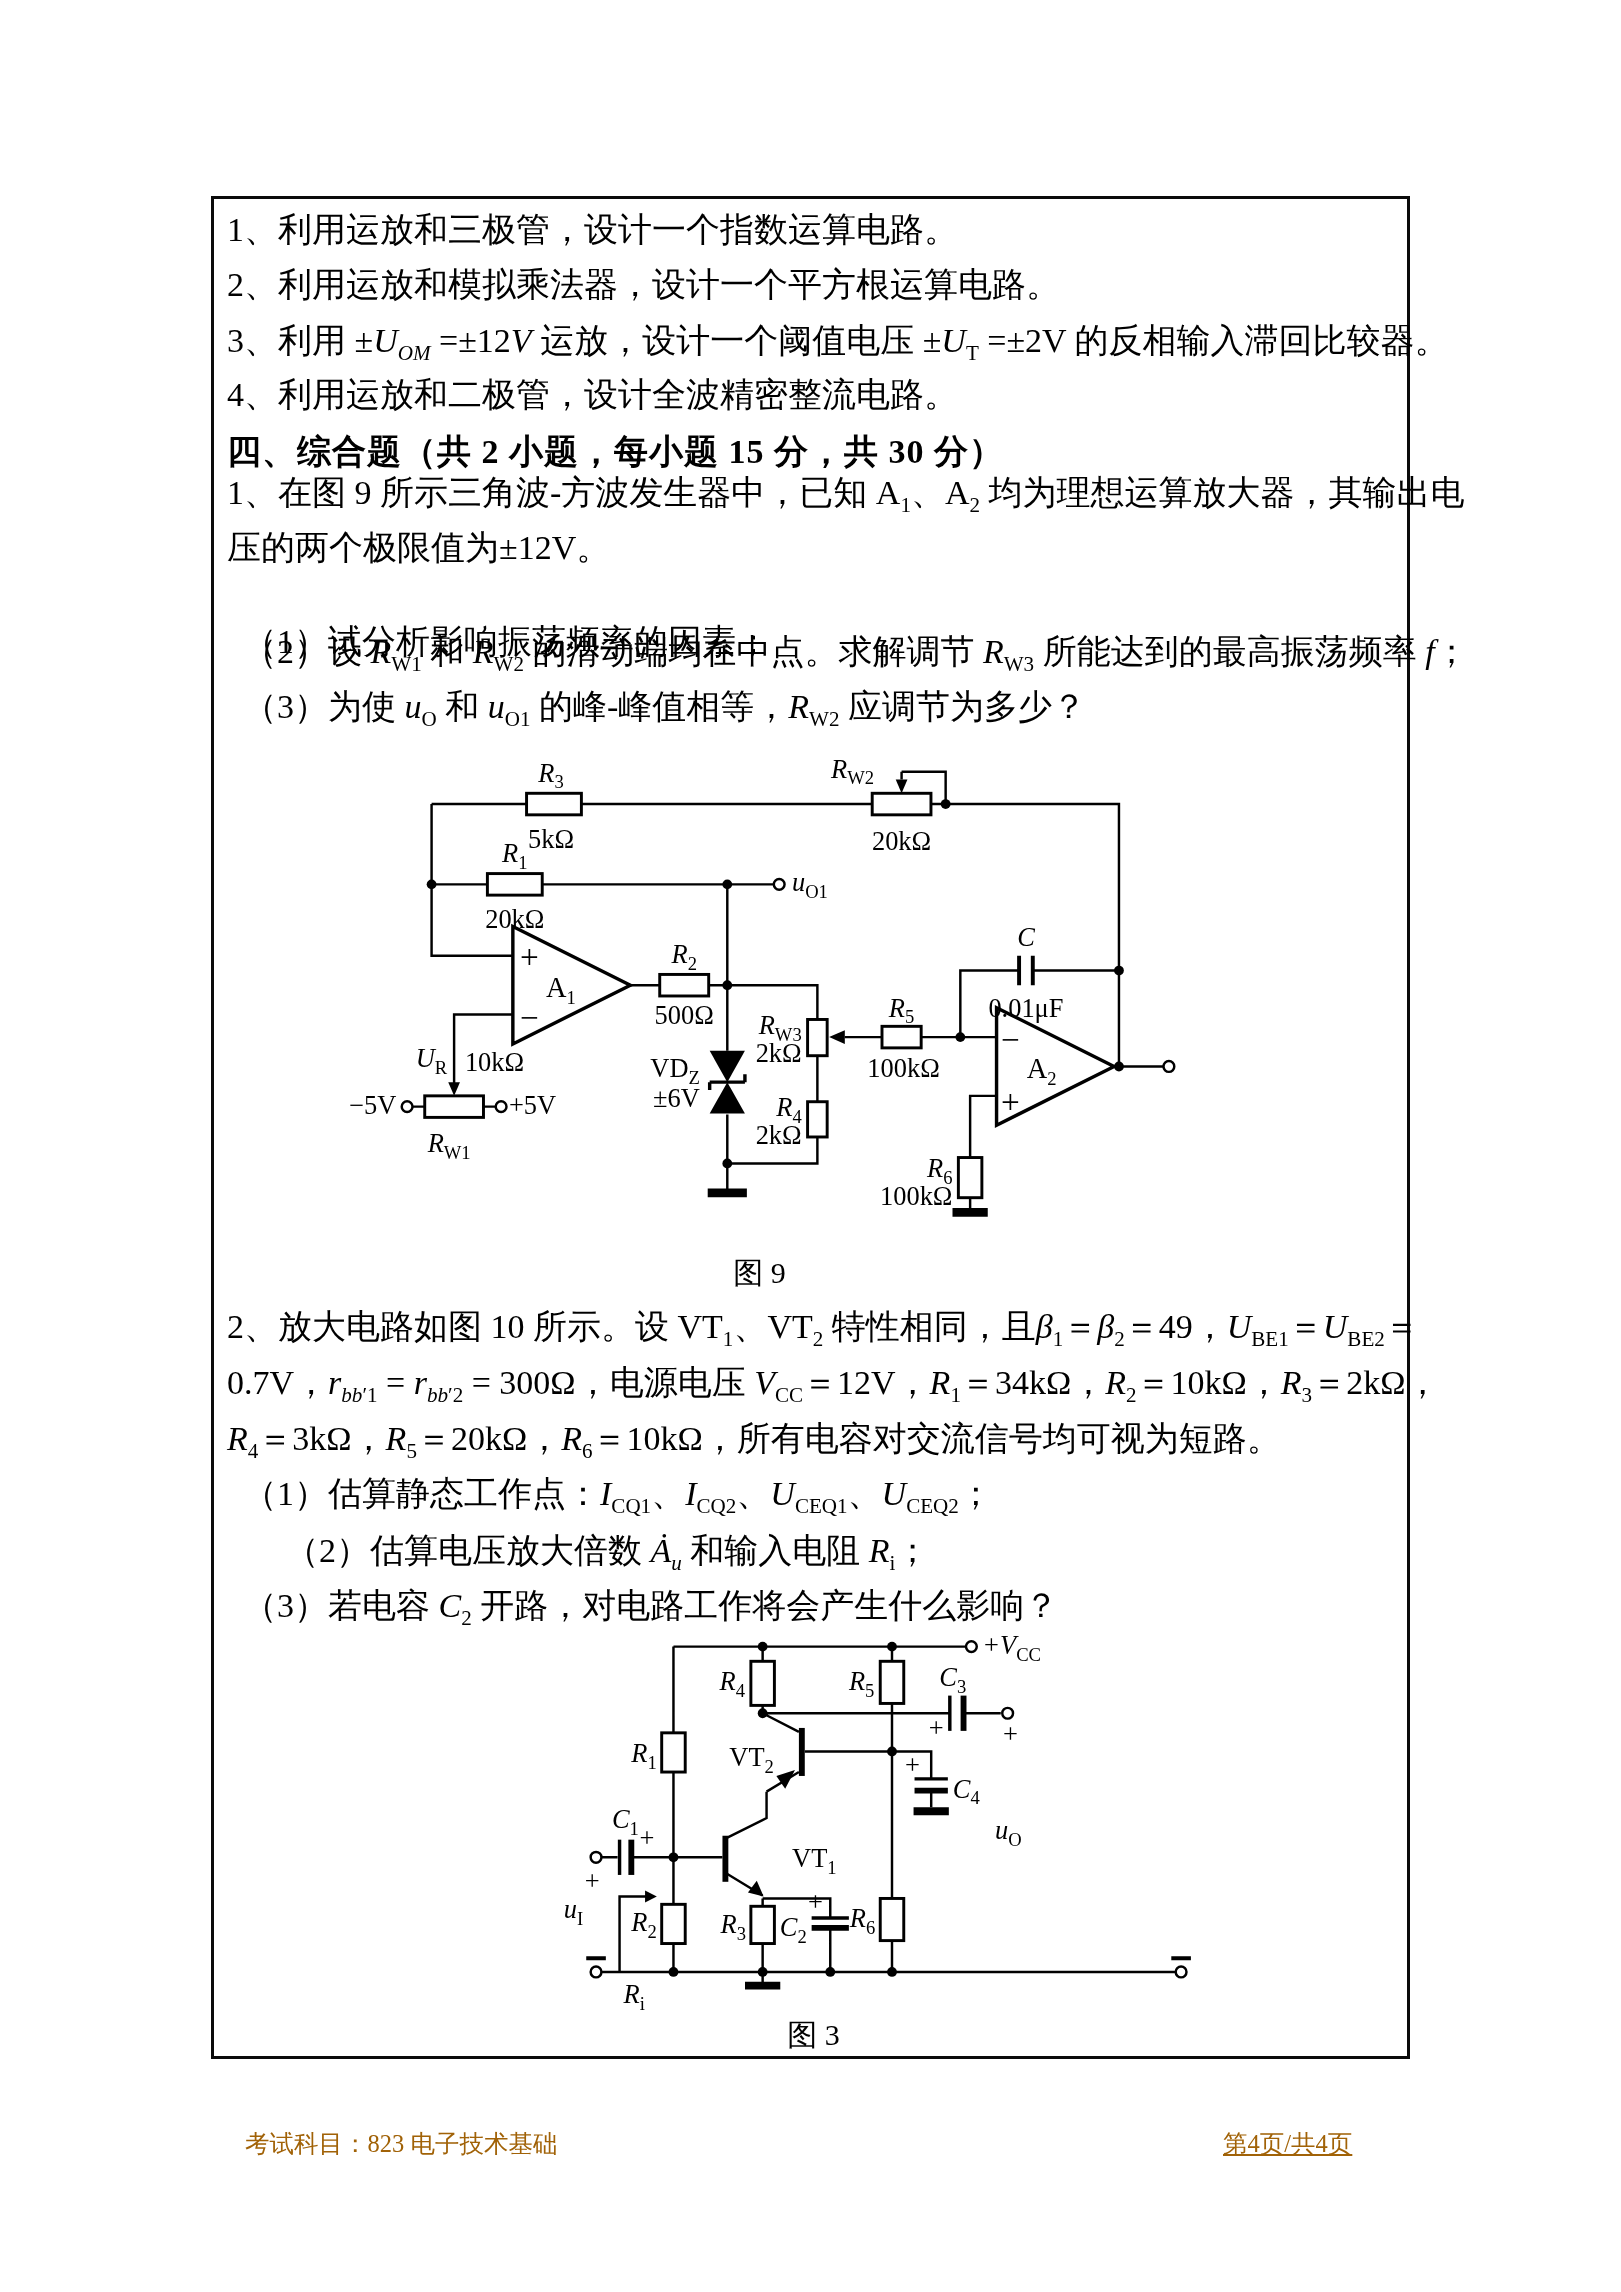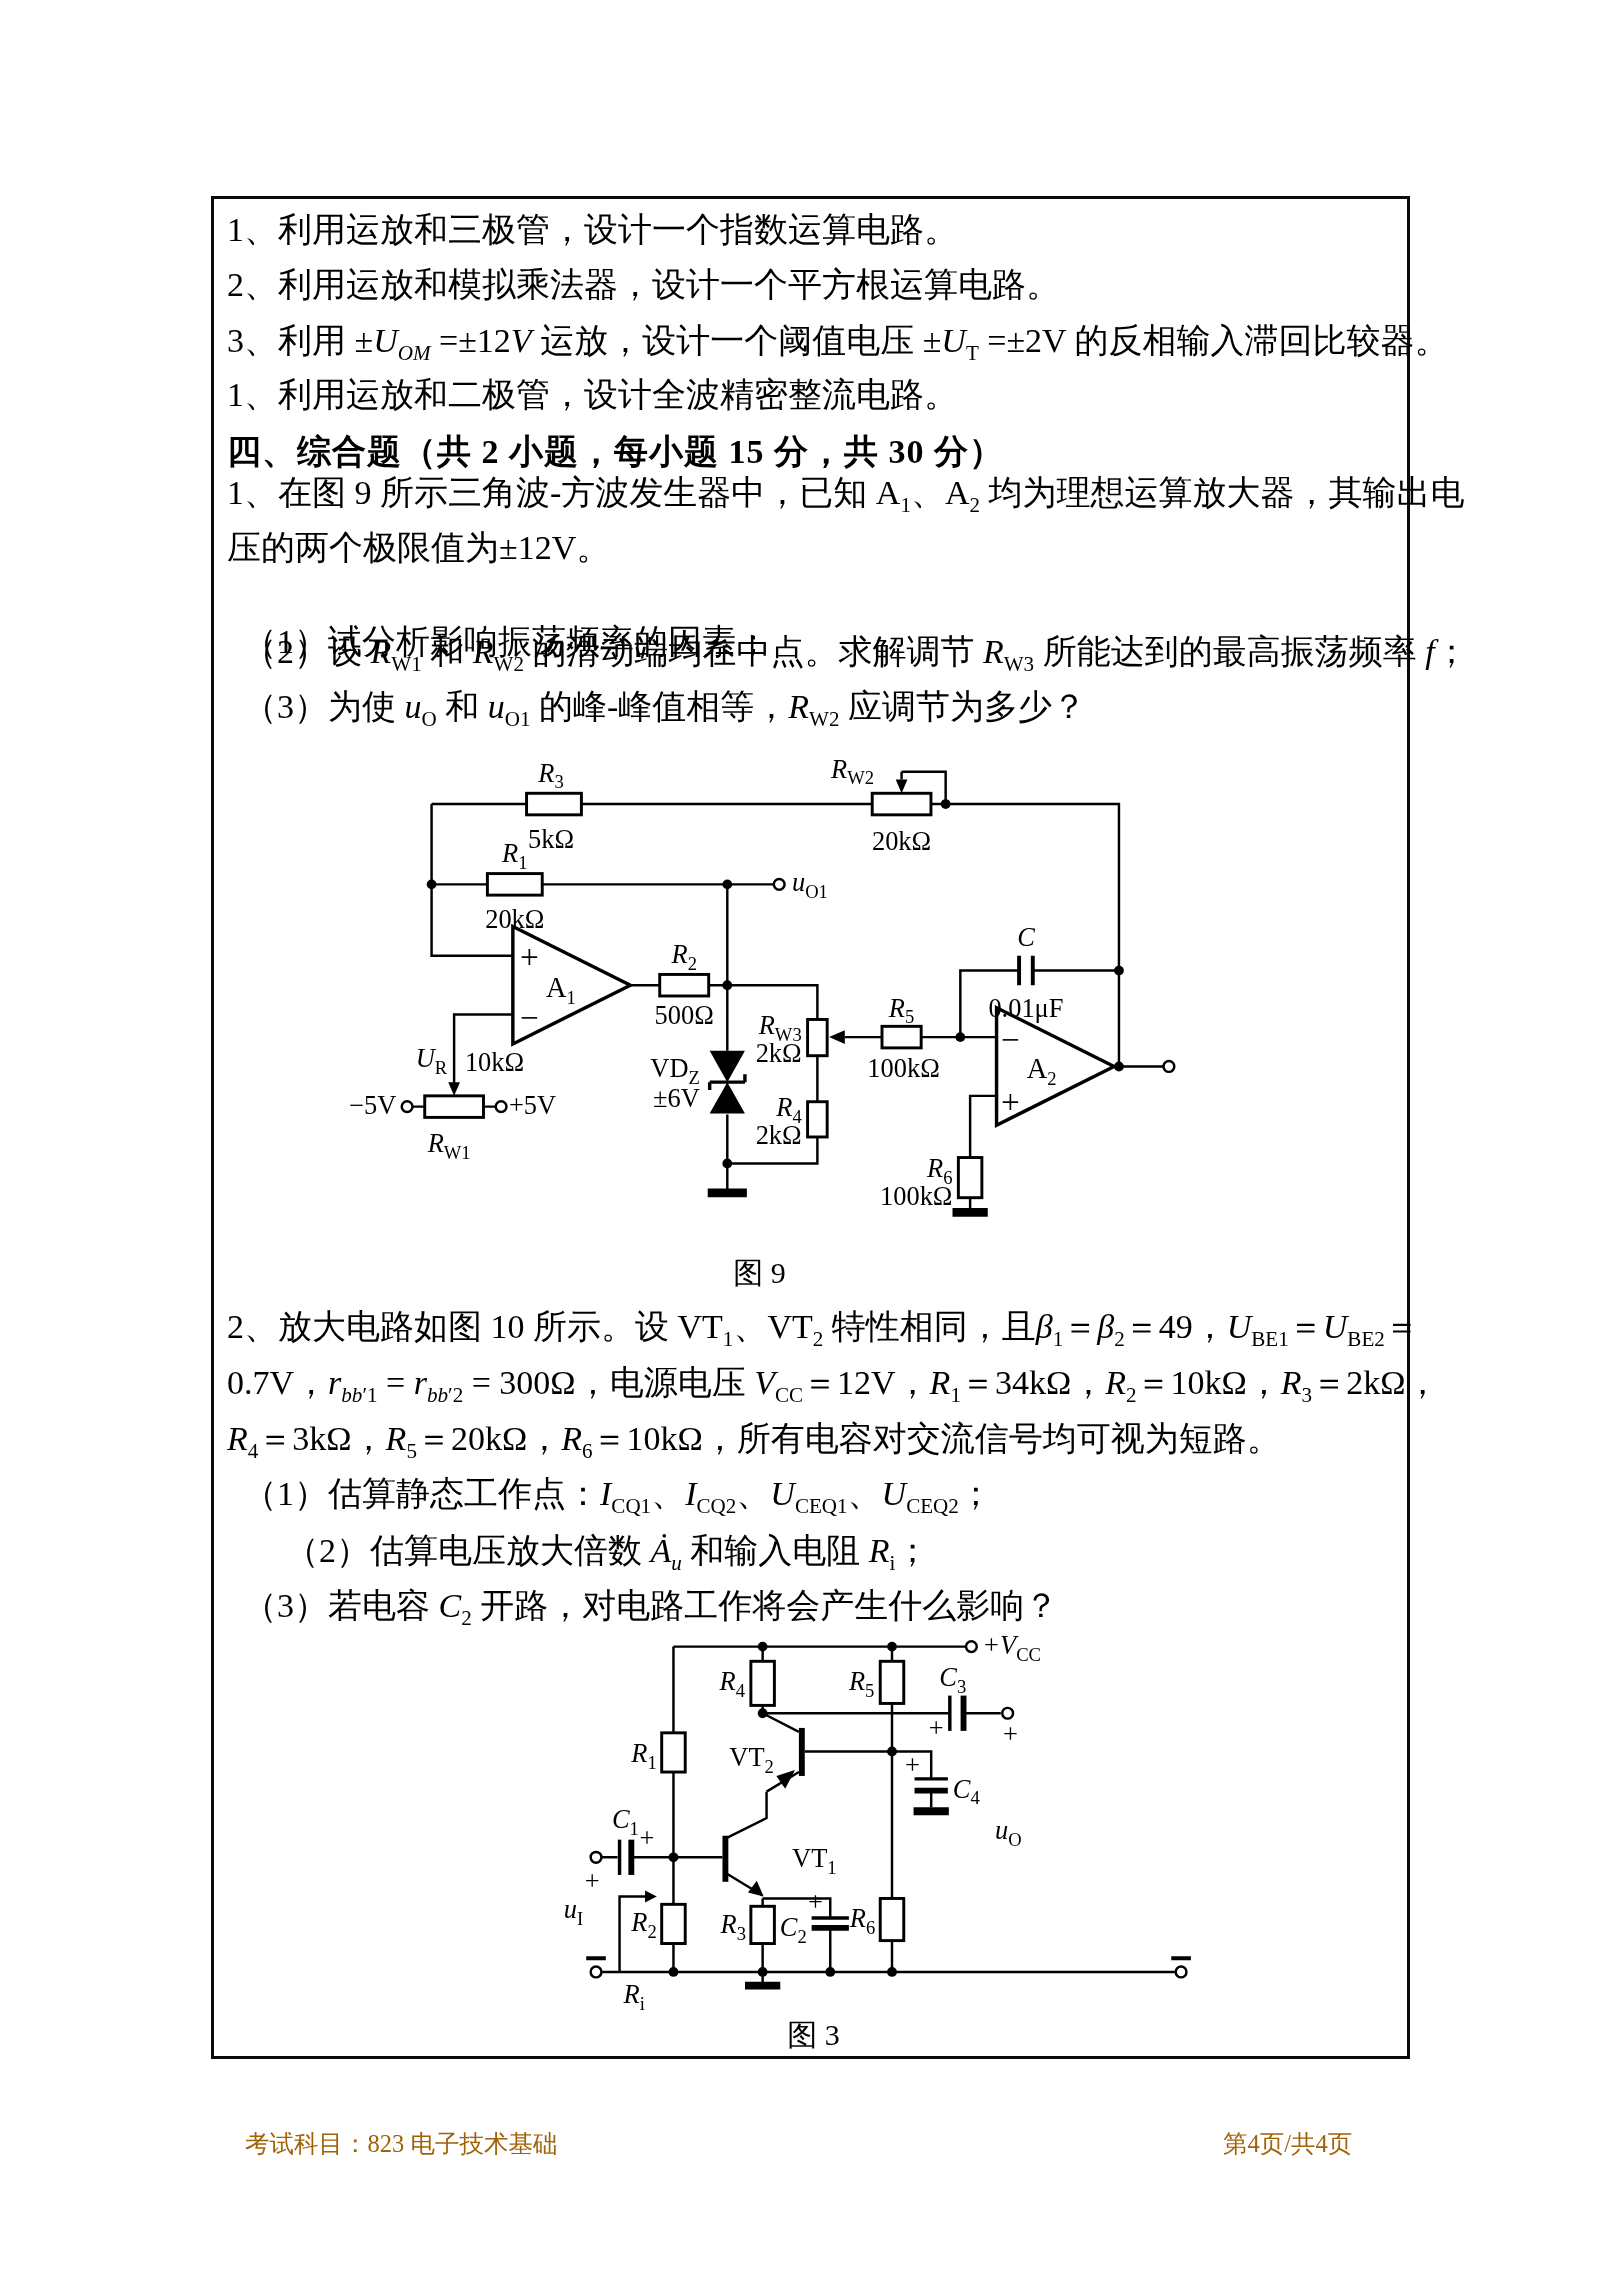--- a/index.html
+++ b/index.html
@@ -31,21 +31,21 @@
   .aname { font-size:29px; }
 </style>
 </head>
 <body>
 
 <div class="border-box"></div>
 
 <div class="line" style="left:227px; top:208px;">1、利用运放和三极管，设计一个指数运算电路。</div>
 <div class="line" style="left:227px; top:263px;">2、利用运放和模拟乘法器，设计一个平方根运算电路。</div>
 <div class="line" style="left:227px; top:319px;">3、利用 ±<i>U</i><sub><i>OM</i></sub> =±12<i>V</i> 运放，设计一个阈值电压 ±<i>U</i><sub>T</sub> =±2V 的反相输入滞回比较器。</div>
-<div class="line" style="left:227px; top:373px;">1、利用运放和二极管，设计全波精密整流电路。</div>
+<div class="line" style="left:227px; top:373px;">4、利用运放和二极管，设计全波精密整流电路。</div>
 
 <div class="line bold" style="left:227px; top:419px;margin-top:11px;">四、综合题（共 2 小题，每小题 15 分，共 30 分）</div>
 
 <div class="line" style="left:227px; top:471px;">1、在图 9 所示三角波-方波发生器中，已知 A<sub>1</sub>、A<sub>2</sub> 均为理想运算放大器，其输出电</div>
 <div class="line" style="left:227px; top:526px;">压的两个极限值为±12V。</div>
 <div class="line" style="left:243px; top:576px;margin-top:44px;">（1）试分析影响振荡频率的因素；</div>
 <div class="line" style="left:243px; top:630px;">（2）设 <i>R</i><sub>W1</sub> 和 <i>R</i><sub>W2</sub> 的滑动端均在中点。求解调节 <i>R</i><sub>W3</sub> 所能达到的最高振荡频率 <i>f</i>；</div>
 <div class="line" style="left:243px; top:685px;">（3）为使 <i>u</i><sub>O</sub> 和 <i>u</i><sub>O1</sub> 的峰-峰值相等，<i>R</i><sub>W2</sub> 应调节为多少？</div>
 
 <svg style="left:294px; top:760px;" width="941" height="470" viewBox="0 0 960 480">
@@ -266,14 +266,14 @@
   <text x="44" y="268" text-anchor="middle">+</text>
   <text x="395" y="112" text-anchor="middle">+</text>
   <text x="471" y="118" text-anchor="middle">+</text>
   <text x="272" y="290" text-anchor="middle">+</text>
   <text x="371" y="150" text-anchor="middle">+</text>
 </svg>
 
 <div class="caption" style="left:735px; top:2015px; width:157px;">图 3</div>
 
 <div class="footer" style="left:245px; top:2127px;">考试科目：823  电子技术基础</div>
-<div class="footer" style="left:1223px; top:2127px;">第4页/共4页</div>
+<div class="footer" style="left:1223px; top:2127px;text-decoration:underline;">第4页/共4页</div>
 
 
 </body></html>

